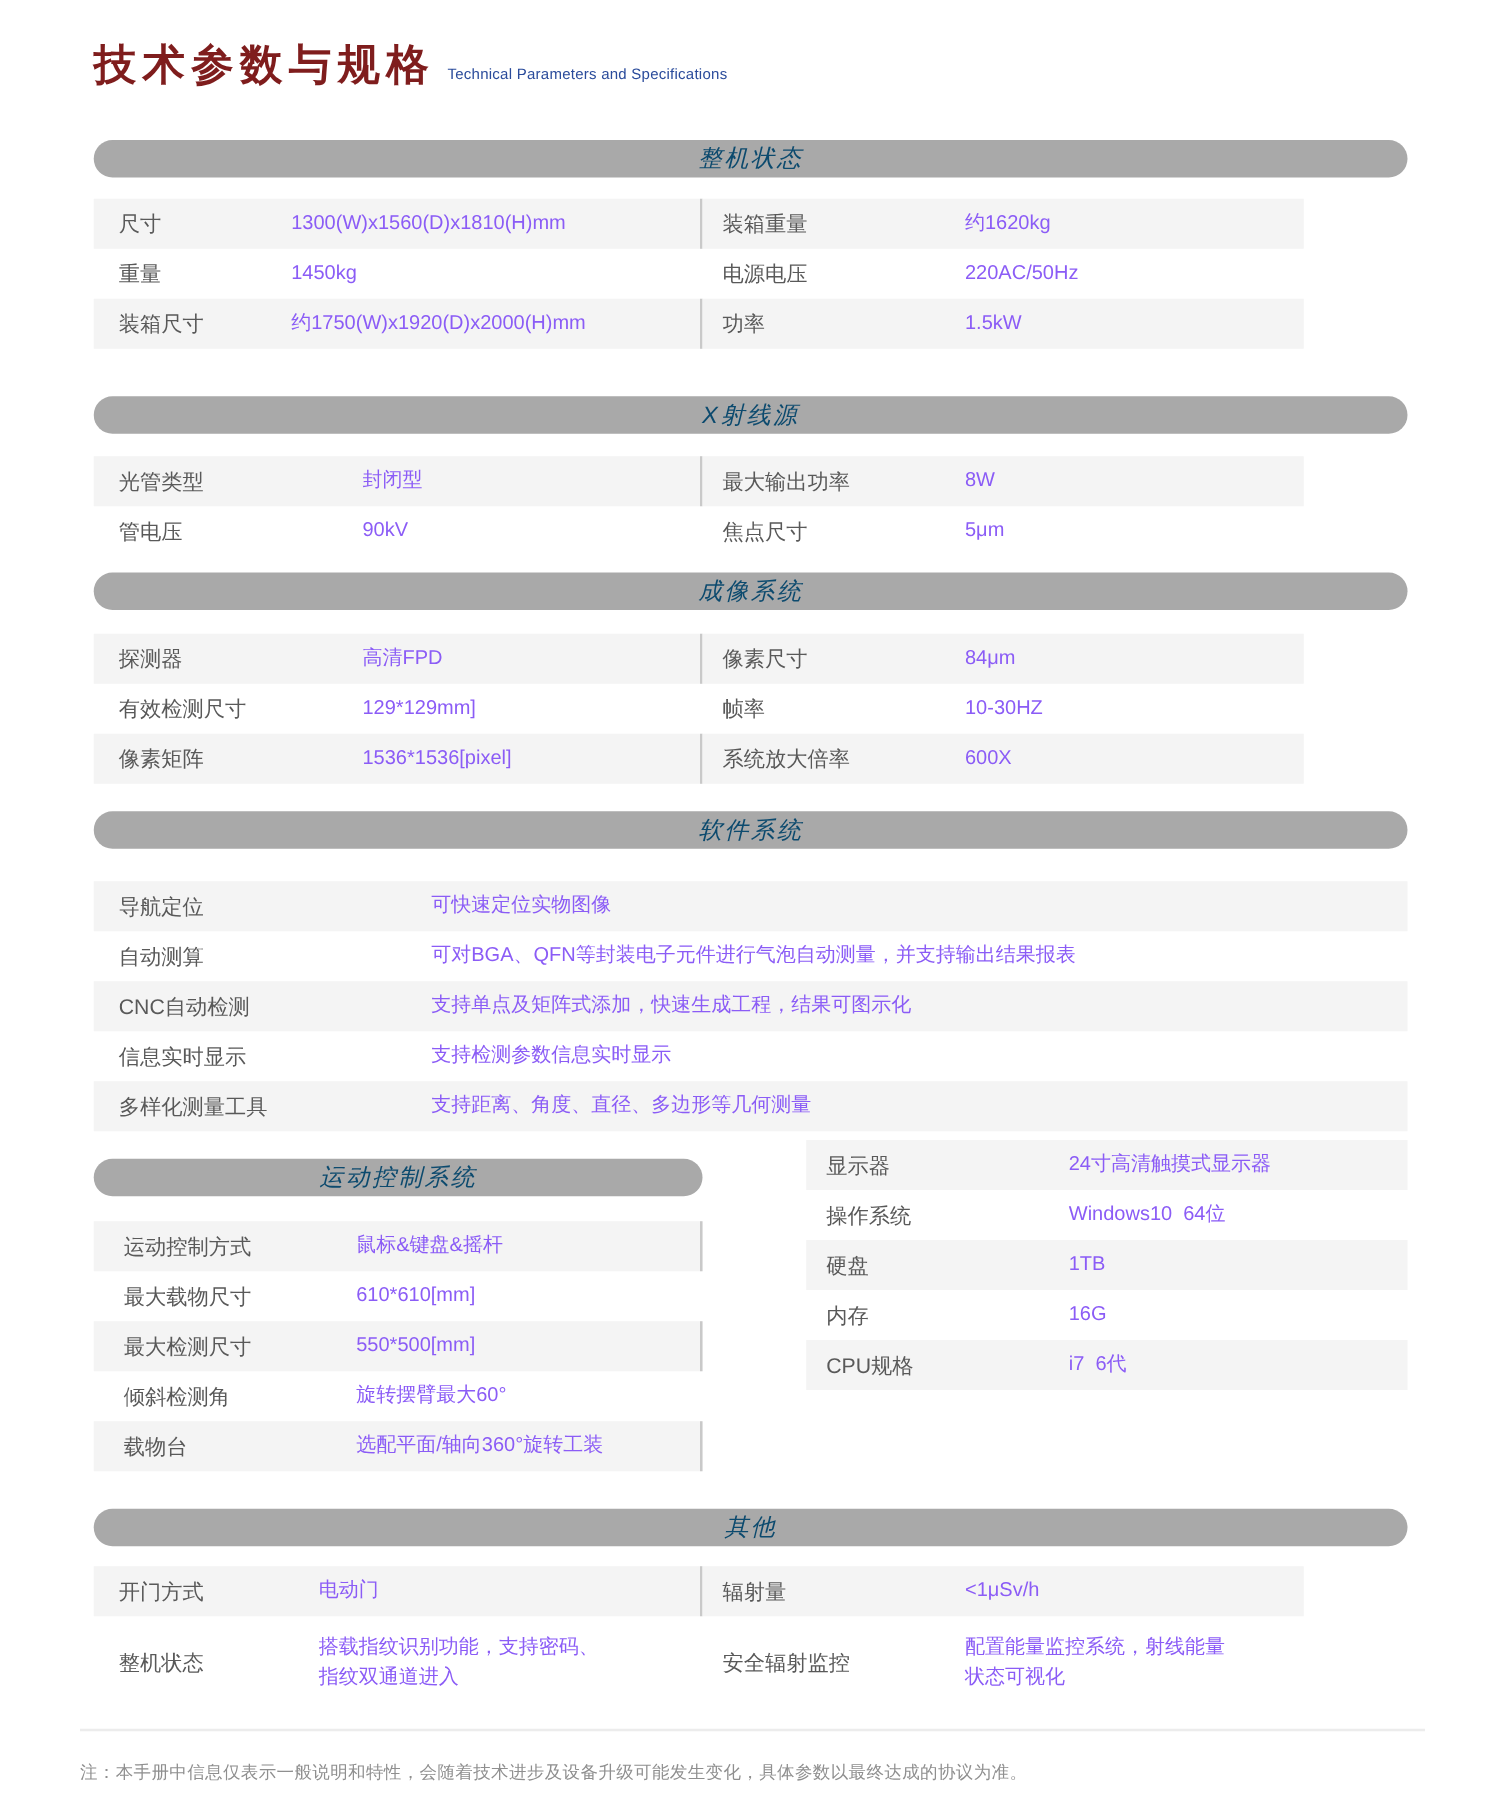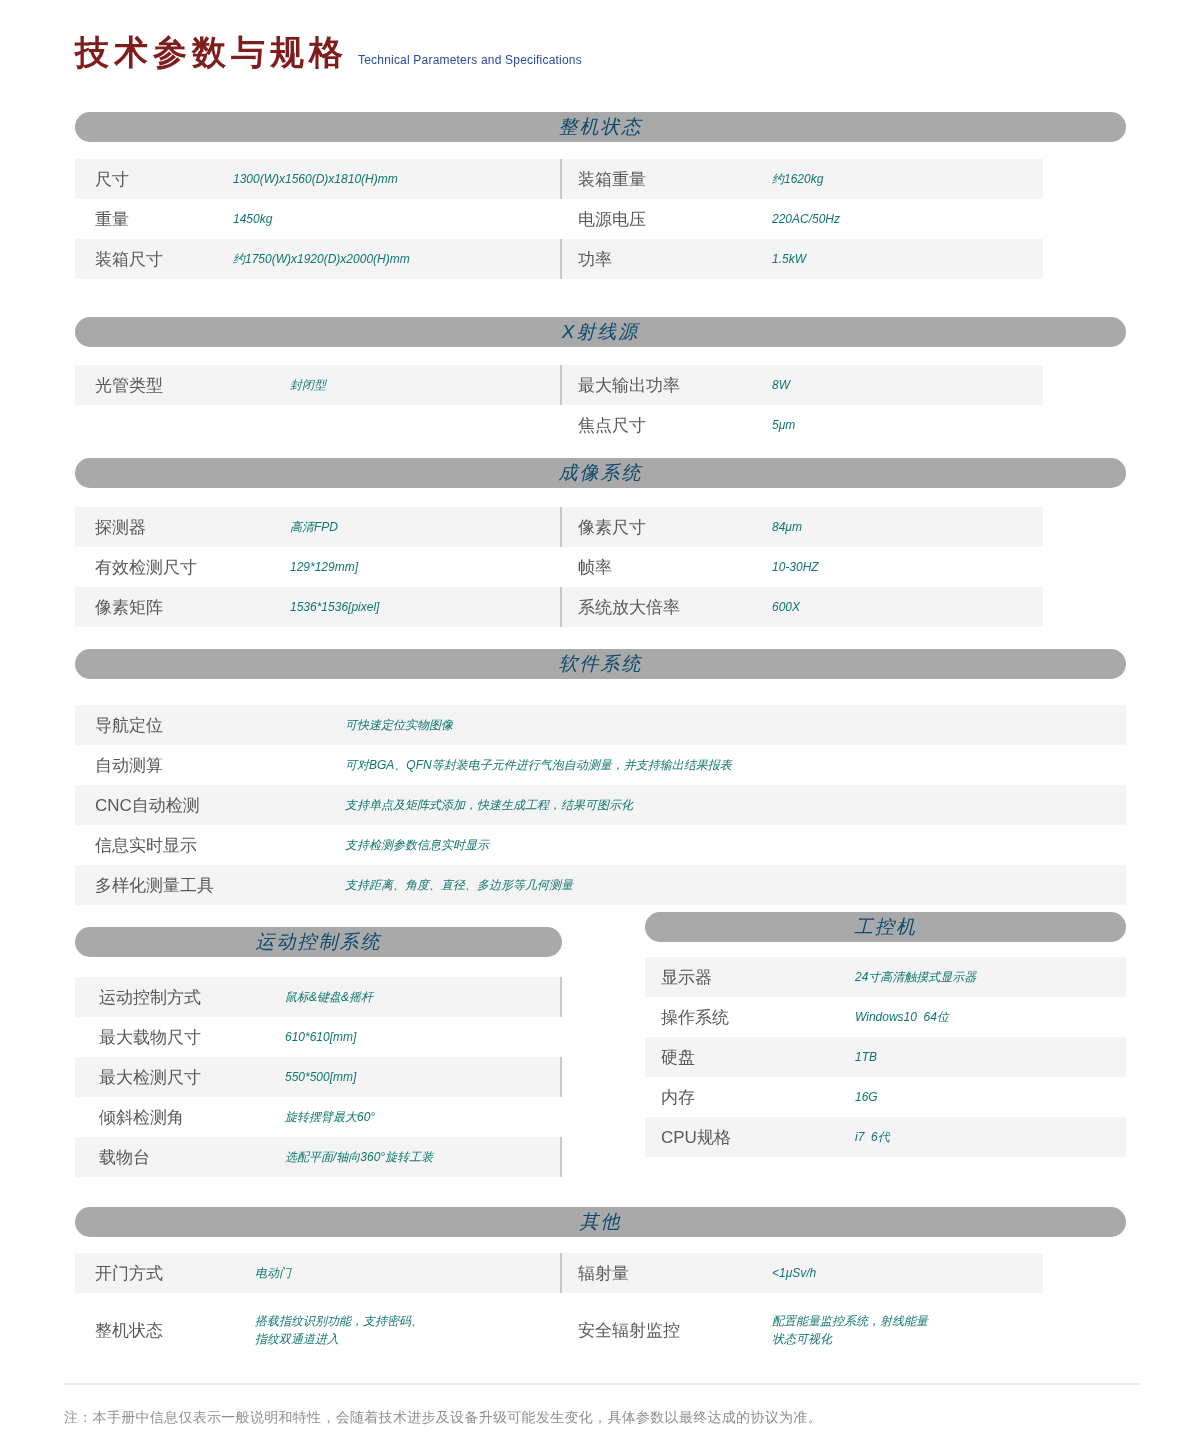--- a/index.html
+++ b/index.html
@@ -23,21 +23,21 @@
   .two-col{display:flex;justify-content:flex-start;}
   .spec-table.side-left{width:487px;}
   .spec-table.side-right{width:481px;}
   .spec-table.side-full{width:100%;}
   .spec-row{display:flex;align-items:center;height:40px;box-sizing:border-box;}
   .spec-row.striped{background:#f4f4f4;}
   .side-left .spec-row.striped{border-right:2px solid #c9c9c9;}
   .spec-row.tall{height:74px;}
   .spec-label{flex:0 0 190px;padding-left:20px;font-size:17px;color:#595959;}
   .side-right .spec-label{flex-basis:194px;padding-left:16px;}
-  .spec-value{flex:1;font-size:12px;color:#0f766e;white-space:pre-wrap;line-height:1.5;font-style:italic;}
+  .spec-value{flex:1;font-size:16px;color:#8b5cf6;white-space:pre-wrap;line-height:1.5;}
 
   
   .t-machine-left .spec-label{flex-basis:138px;}
   .t-xray-left .spec-label{flex-basis:195px;}
   .t-imaging-left .spec-label{flex-basis:195px;}
   .t-software-full .spec-label{flex-basis:250px;}
   .t-motion-ipc-left .spec-label{flex-basis:186px;padding-left:24px;}
   .t-other-left .spec-label{flex-basis:160px;}
 
   
@@ -104,20 +104,24 @@
       <section class="sec" id="sec-xray">
         <div class="bar">
           <span class="bar-text">X射线源</span>
         </div>
         <div class="two-col">
           <div class="spec-table side-left t-xray-left">
             <div class="spec-row striped">
               <div class="spec-label">光管类型</div>
               <div class="spec-value">封闭型</div>
             </div>
+            <div class="spec-row">
+              <div class="spec-label">管电压</div>
+              <div class="spec-value">90kV</div>
+            </div>
           </div>
           <div class="spec-table side-right t-xray-right">
             <div class="spec-row striped">
               <div class="spec-label">最大输出功率</div>
               <div class="spec-value">8W</div>
             </div>
             <div class="spec-row">
               <div class="spec-label">焦点尺寸</div>
               <div class="spec-value">5μm</div>
             </div>
@@ -208,23 +212,20 @@
               <div class="spec-label">倾斜检测角</div>
               <div class="spec-value">旋转摆臂最大60°</div>
             </div>
             <div class="spec-row striped">
               <div class="spec-label">载物台</div>
               <div class="spec-value">选配平面/轴向360°旋转工装</div>
             </div>
           </div>
         </div>
         <div class="split-col side-right-col">
-          <div class="bar">
-            <span class="bar-text">工控机</span>
-          </div>
           <div class="spec-table side-right t-motion-ipc-right">
             <div class="spec-row striped">
               <div class="spec-label">显示器</div>
               <div class="spec-value">24寸高清触摸式显示器</div>
             </div>
             <div class="spec-row">
               <div class="spec-label">操作系统</div>
               <div class="spec-value">Windows10  64位</div>
             </div>
             <div class="spec-row striped">

